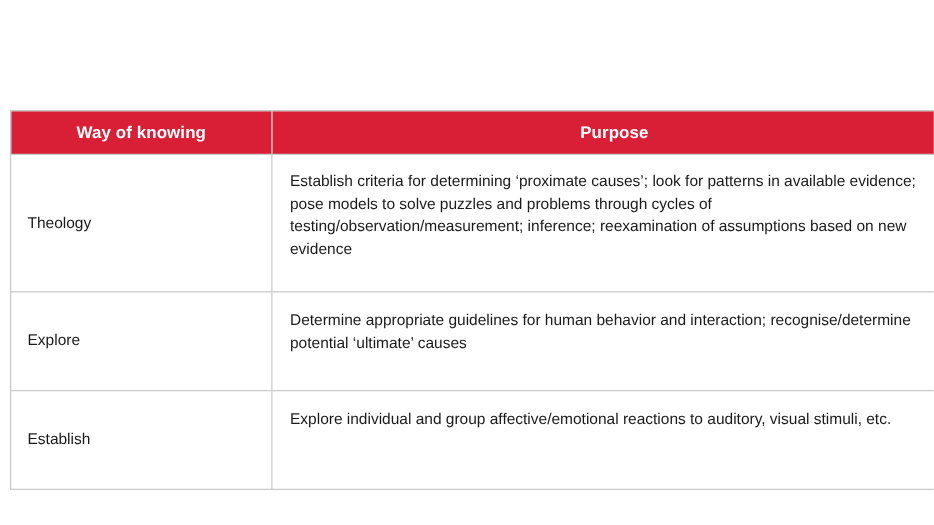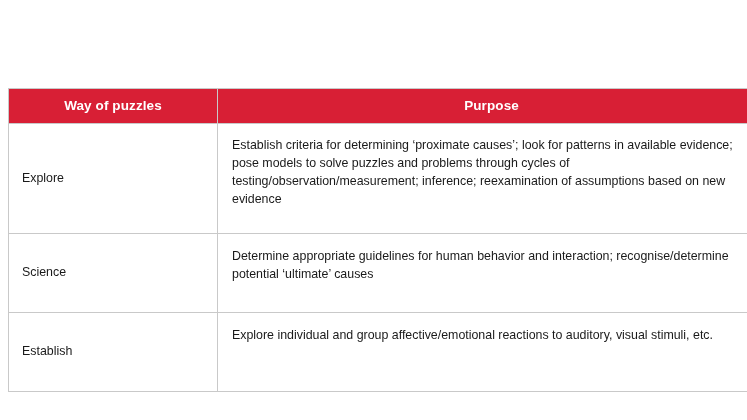--- a/index.html
+++ b/index.html
@@ -75,31 +75,31 @@
   tbody tr.row-aesthetics td.purpose-cell { padding-top: 14px; }
 </style>
 </head>
 <body>
 
 <div class="page">
   <div class="table-wrap">
     <table class="ways-table">
       <thead>
         <tr>
-          <th class="col-way">Way of puzzles</th>
+          <th class="col-way">Way of knowing</th>
           <th class="col-purpose">Purpose</th>
         </tr>
       </thead>
       <tbody>
         <tr class="row-science">
-          <td class="way-cell">Explore</td>
+          <td class="way-cell">Theology</td>
           <td class="purpose-cell">Establish criteria for determining ‘proximate causes’; look for patterns in available evidence; pose models to solve puzzles and problems through cycles of testing/observation/measurement; inference; reexamination of assumptions based on new evidence</td>
         </tr>
         <tr class="row-theology">
-          <td class="way-cell">Science</td>
+          <td class="way-cell">Explore</td>
           <td class="purpose-cell">Determine appropriate guidelines for human behavior and interaction; recognise/determine potential ‘ultimate’ causes</td>
         </tr>
         <tr class="row-aesthetics">
           <td class="way-cell">Establish</td>
           <td class="purpose-cell">Explore individual and group affective/emotional reactions to auditory, visual stimuli, etc.</td>
         </tr>
       </tbody>
     </table>
   </div>
 </div>

